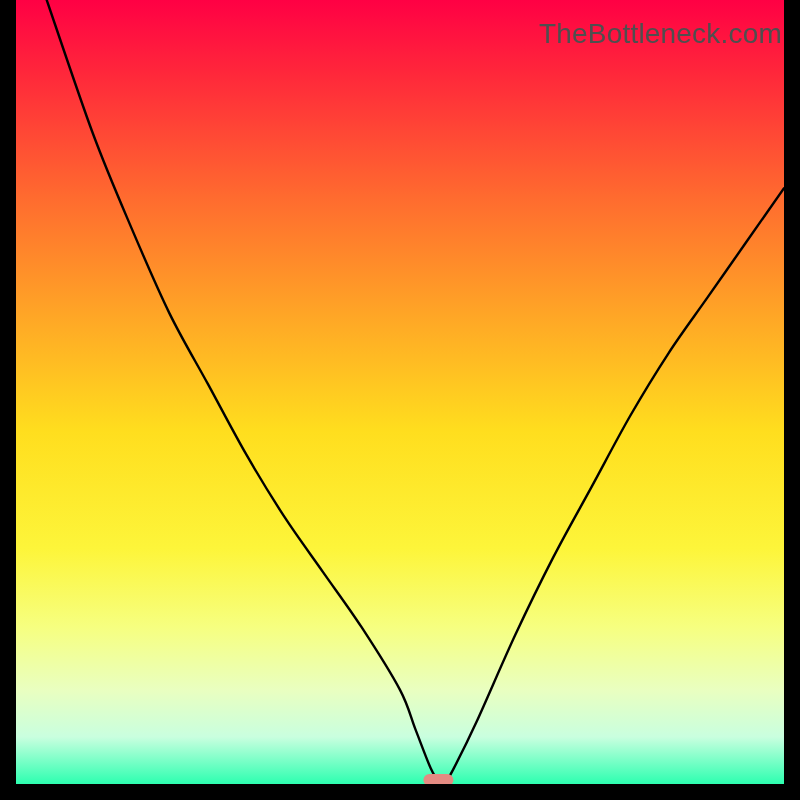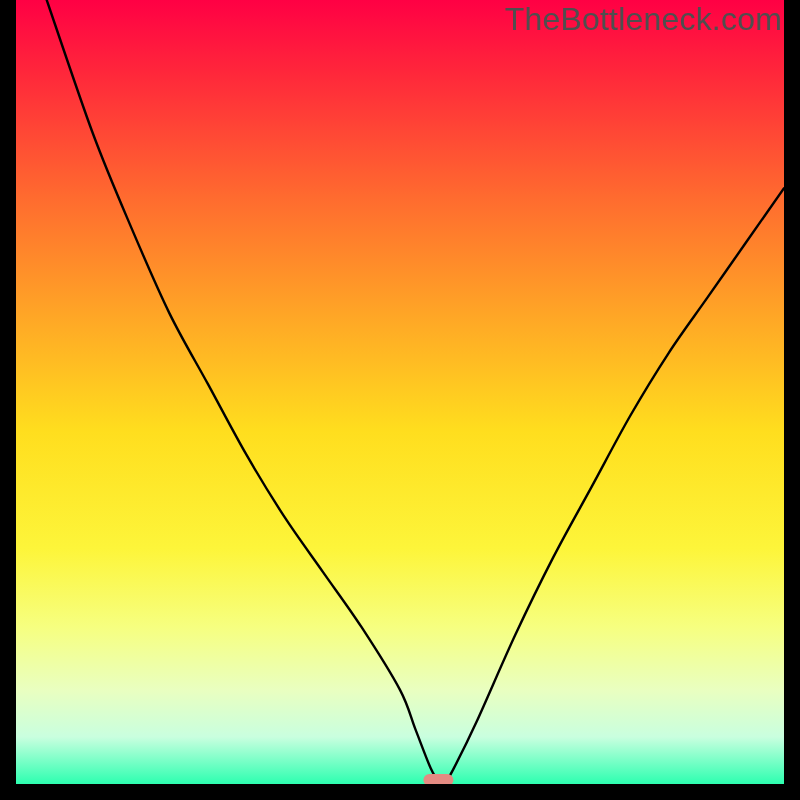--- a/index.html
+++ b/index.html
@@ -20,24 +20,24 @@
   .plot-area {
     position: absolute;
     left: 16px;
     top: 0;
     width: 768px;
     height: 784px;
     overflow: hidden;
   }
   .watermark {
     position: absolute;
-    top: 1px;
+    top: 18px;
     right: 18px;
     color: #4f4f4f;
-    font-size: 32px;
+    font-size: 28px;
     font-weight: 500;
     letter-spacing: 0.2px;
     user-select: none;
   }
 </style>
 </head>
 <body>
 
 <div class="frame">
   <div class="plot-area">

